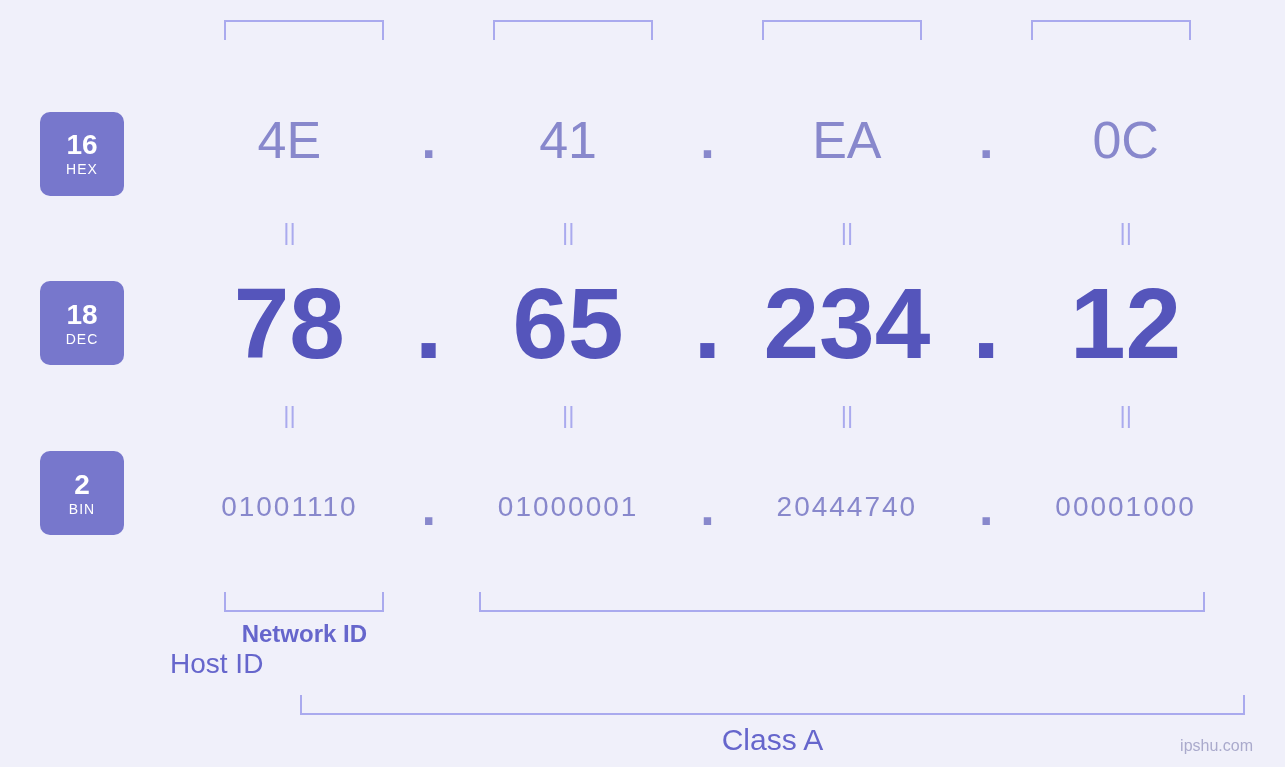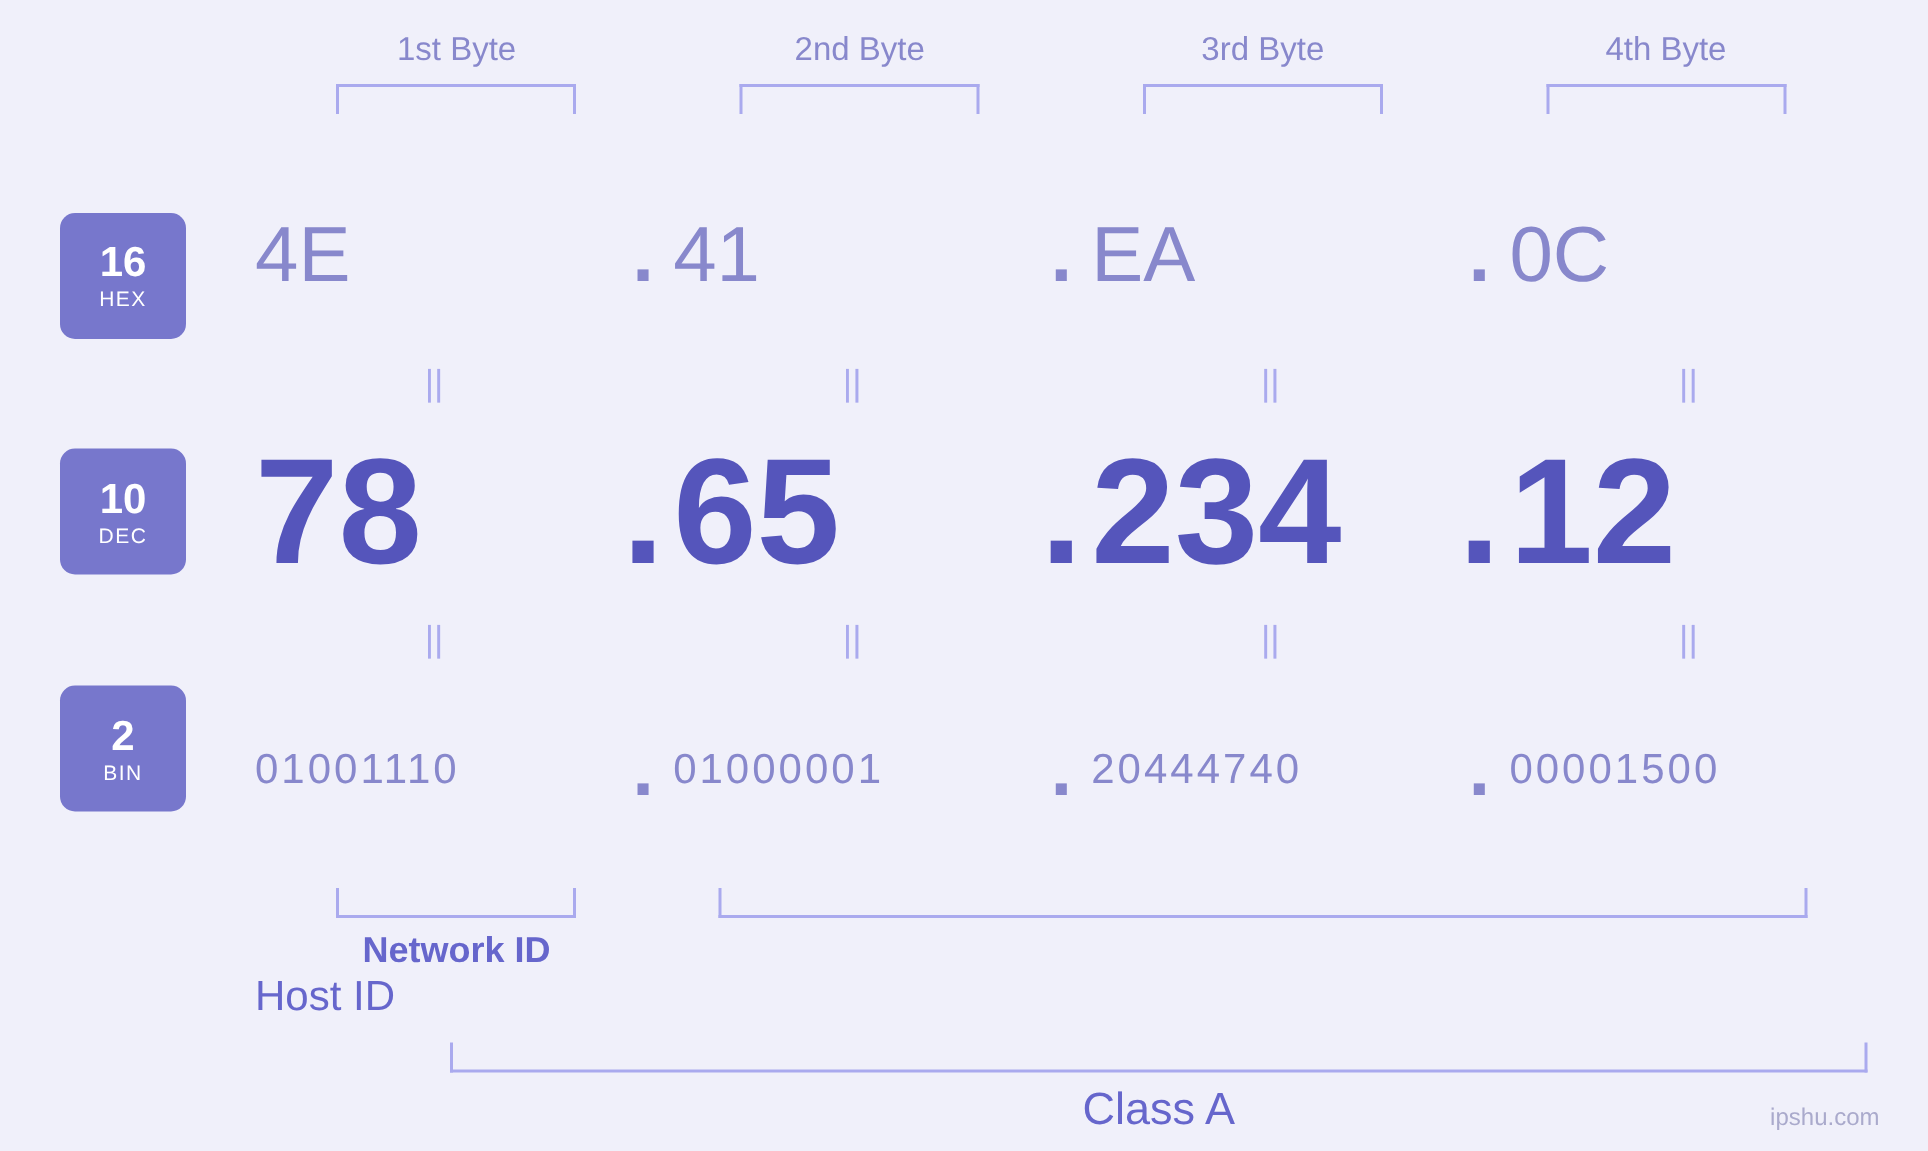--- a/index.html
+++ b/index.html
@@ -116,20 +116,21 @@
       align-items: center;
       justify-content: space-around;
       position: relative;
     }
 
     .value-cell {
       flex: 1;
       text-align: center;
       display: flex;
       align-items: center;
+      justify-content: center;
     }
 
     .hex-value {
       font-size: 52px;
       color: #8888cc;
       font-weight: 400;
     }
 
     .dec-value {
       font-size: 100px;
@@ -272,26 +273,20 @@
       right: 32px;
       color: #aaaacc;
       font-size: 16px;
     }
   </style>
 </head>
 <body>
 
 <div class="main-container">
 
-  <div class="byte-headers">
-    <div class="byte-header">1st Byte</div>
-    <div class="byte-header">2nd Byte</div>
-    <div class="byte-header">3rd Byte</div>
-    <div class="byte-header">4th Byte</div>
-  </div>
 
   <div class="top-brackets">
     <div class="bracket-cell">
       <div class="bracket-top"></div>
     </div>
     <div class="bracket-cell">
       <div class="bracket-top"></div>
     </div>
     <div class="bracket-cell">
       <div class="bracket-top"></div>
@@ -302,21 +297,21 @@
   </div>
 
   <div class="content-area">
 
     <div class="label-column">
       <div class="base-badge">
         <span class="base-number">16</span>
         <span class="base-label">HEX</span>
       </div>
       <div class="base-badge">
-        <span class="base-number">10</span>
+        <span class="base-number">18</span>
         <span class="base-label">DEC</span>
       </div>
       <div class="base-badge">
         <span class="base-number">2</span>
         <span class="base-label">BIN</span>
       </div>
     </div>
 
     <div class="values-grid">
 
@@ -383,21 +378,21 @@
         <div class="dot">.</div>
         <div class="value-cell">
           <span class="bin-value">01000001</span>
         </div>
         <div class="dot">.</div>
         <div class="value-cell">
           <span class="bin-value">20444740</span>
         </div>
         <div class="dot">.</div>
         <div class="value-cell">
-          <span class="bin-value">00001500</span>
+          <span class="bin-value">00001000</span>
         </div>
       </div>
 
     </div>
   </div>
 
   <div class="bottom-section">
 
     <div class="bottom-brackets-row">
       <div class="net-bracket">

